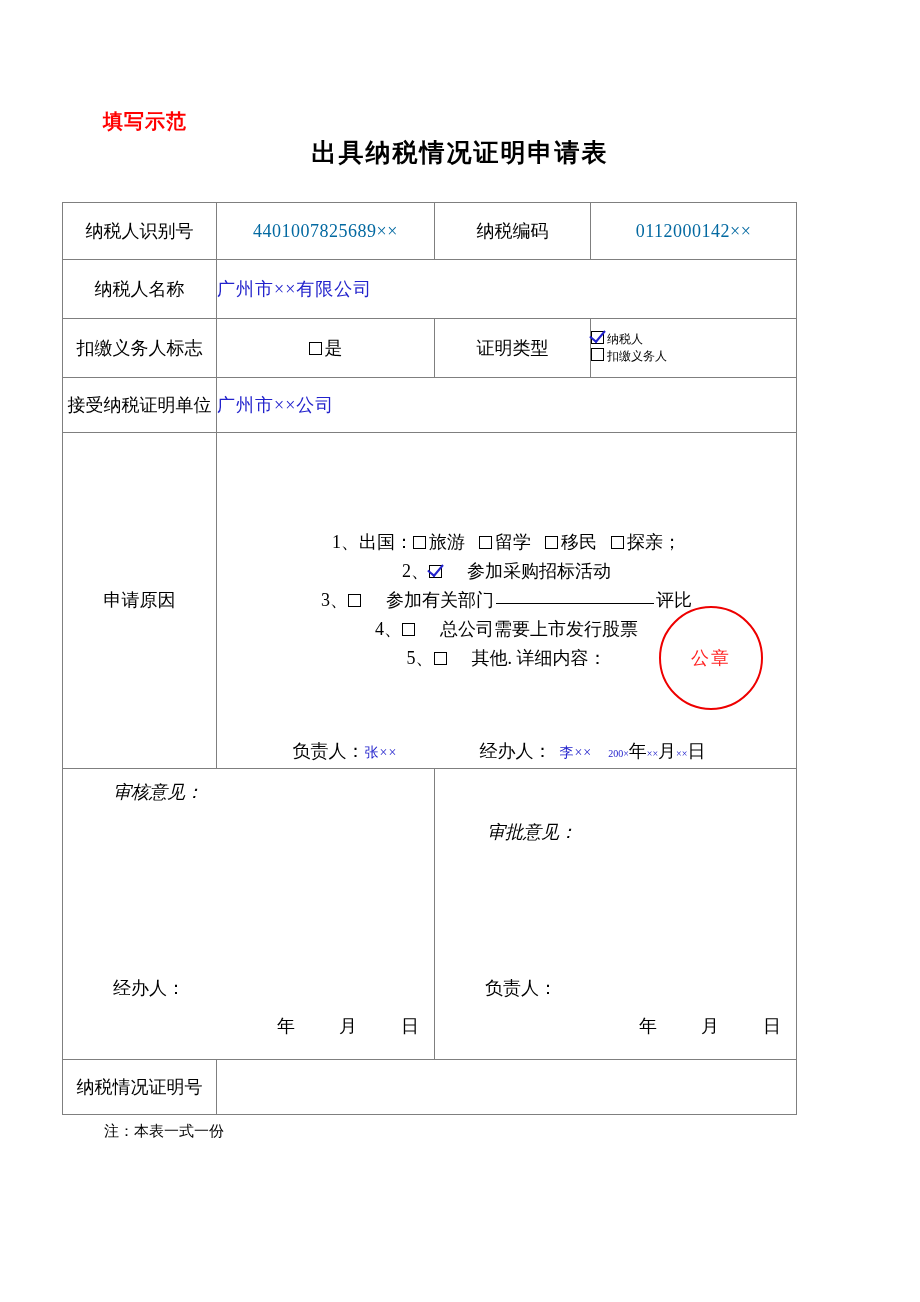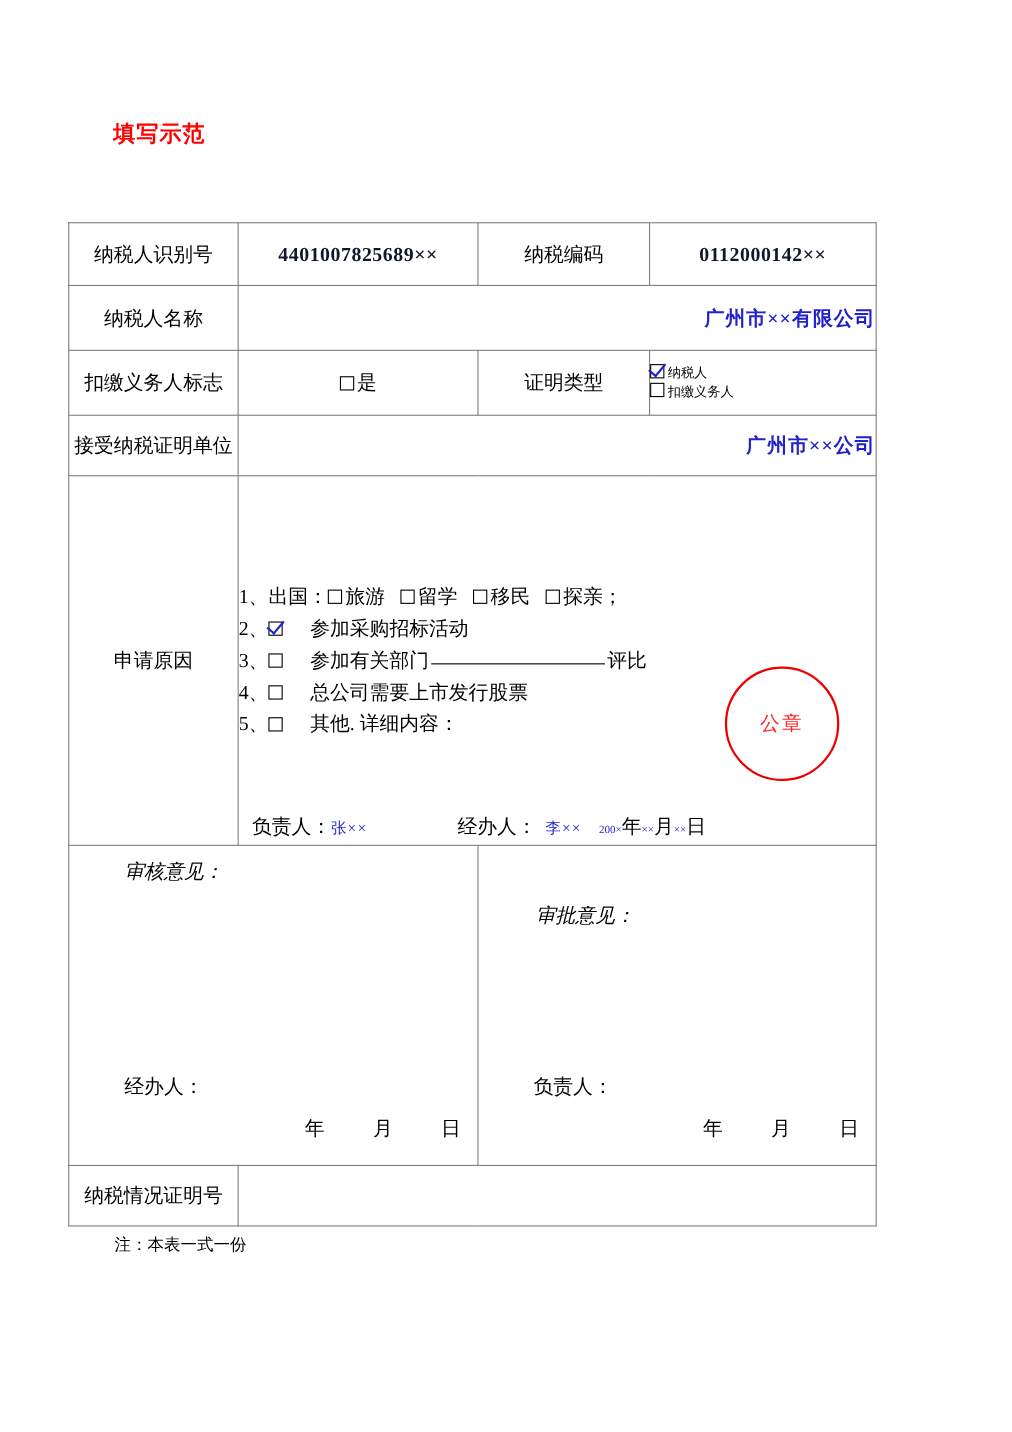--- a/index.html
+++ b/index.html
@@ -60,31 +60,29 @@
     vertical-align: middle;
     font-size: 18px;
     line-height: 1.45;
   }
   .lbl {
     text-align: center;
     padding: 5px 6px;
   }
   .val {
     text-align: center;
-    color: #0f172a;
+    color: #0369a1;
     font-size: 15px;
     letter-spacing: 0.5px;
-    font-weight: bold;
   }
   .val-name {
-    text-align: right;
+    text-align: left;
     color: #2222cc;
     font-size: 15px;
     letter-spacing: 1px;
-    font-weight: bold;
   }
   .ctr { text-align: center; }
 
   .h-row1 td { height: 56px; }
   .h-row2 td { height: 58px; }
   .h-row3 td { height: 58px; }
   .h-row4 td { height: 54px; }
 
   
   .cbox {
@@ -113,21 +111,21 @@
     text-align: left;
     line-height: 1.5;
   }
   .cert-opt { white-space: nowrap; font-size: 12px; }
 
   
   .reason-cell {
     position: relative;
     height: 335px;
     vertical-align: top;
-    text-align: left;
+    text-align: center;
     padding: 10px 0 0 12px;
     font-family: Liberation Serif, serif;
   }
   .reason-line {
     font-size: 18px;
     line-height: 1.62;
     white-space: nowrap;
   }
   .num { display: inline-block; }
   .gap-s { display: inline-block; width: 14px; }
@@ -216,20 +214,21 @@
     font-size: 15px;
     white-space: nowrap;
   }
 </style>
 </head>
 <body>
 
 <div class="page">
 
   <div class="sample-label">填写示范</div>
+  <div class="doc-title">出具纳税情况证明申请表</div>
 
   <table class="form">
     <colgroup>
       <col style="width:154px">
       <col style="width:218px">
       <col style="width:156px">
       <col style="width:206px">
     </colgroup>
 
     <tbody>

